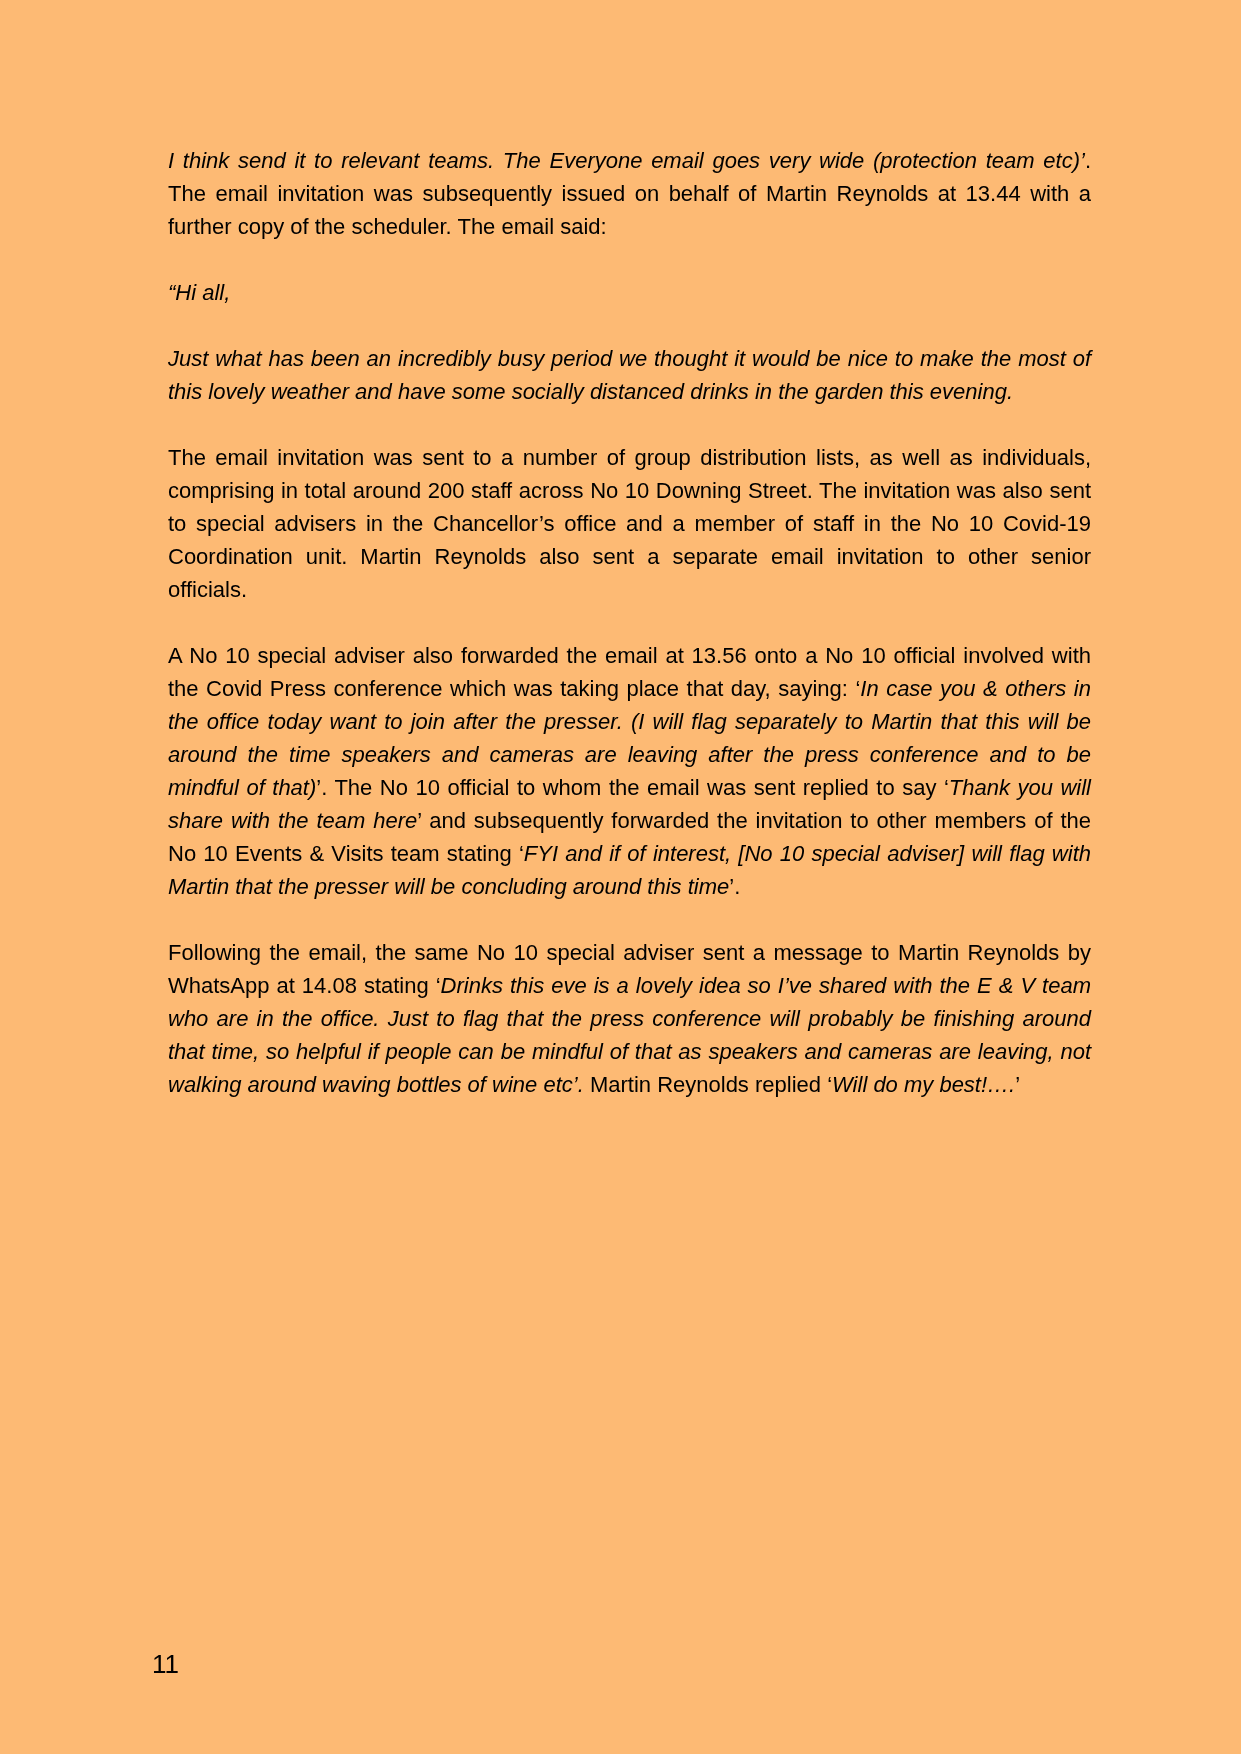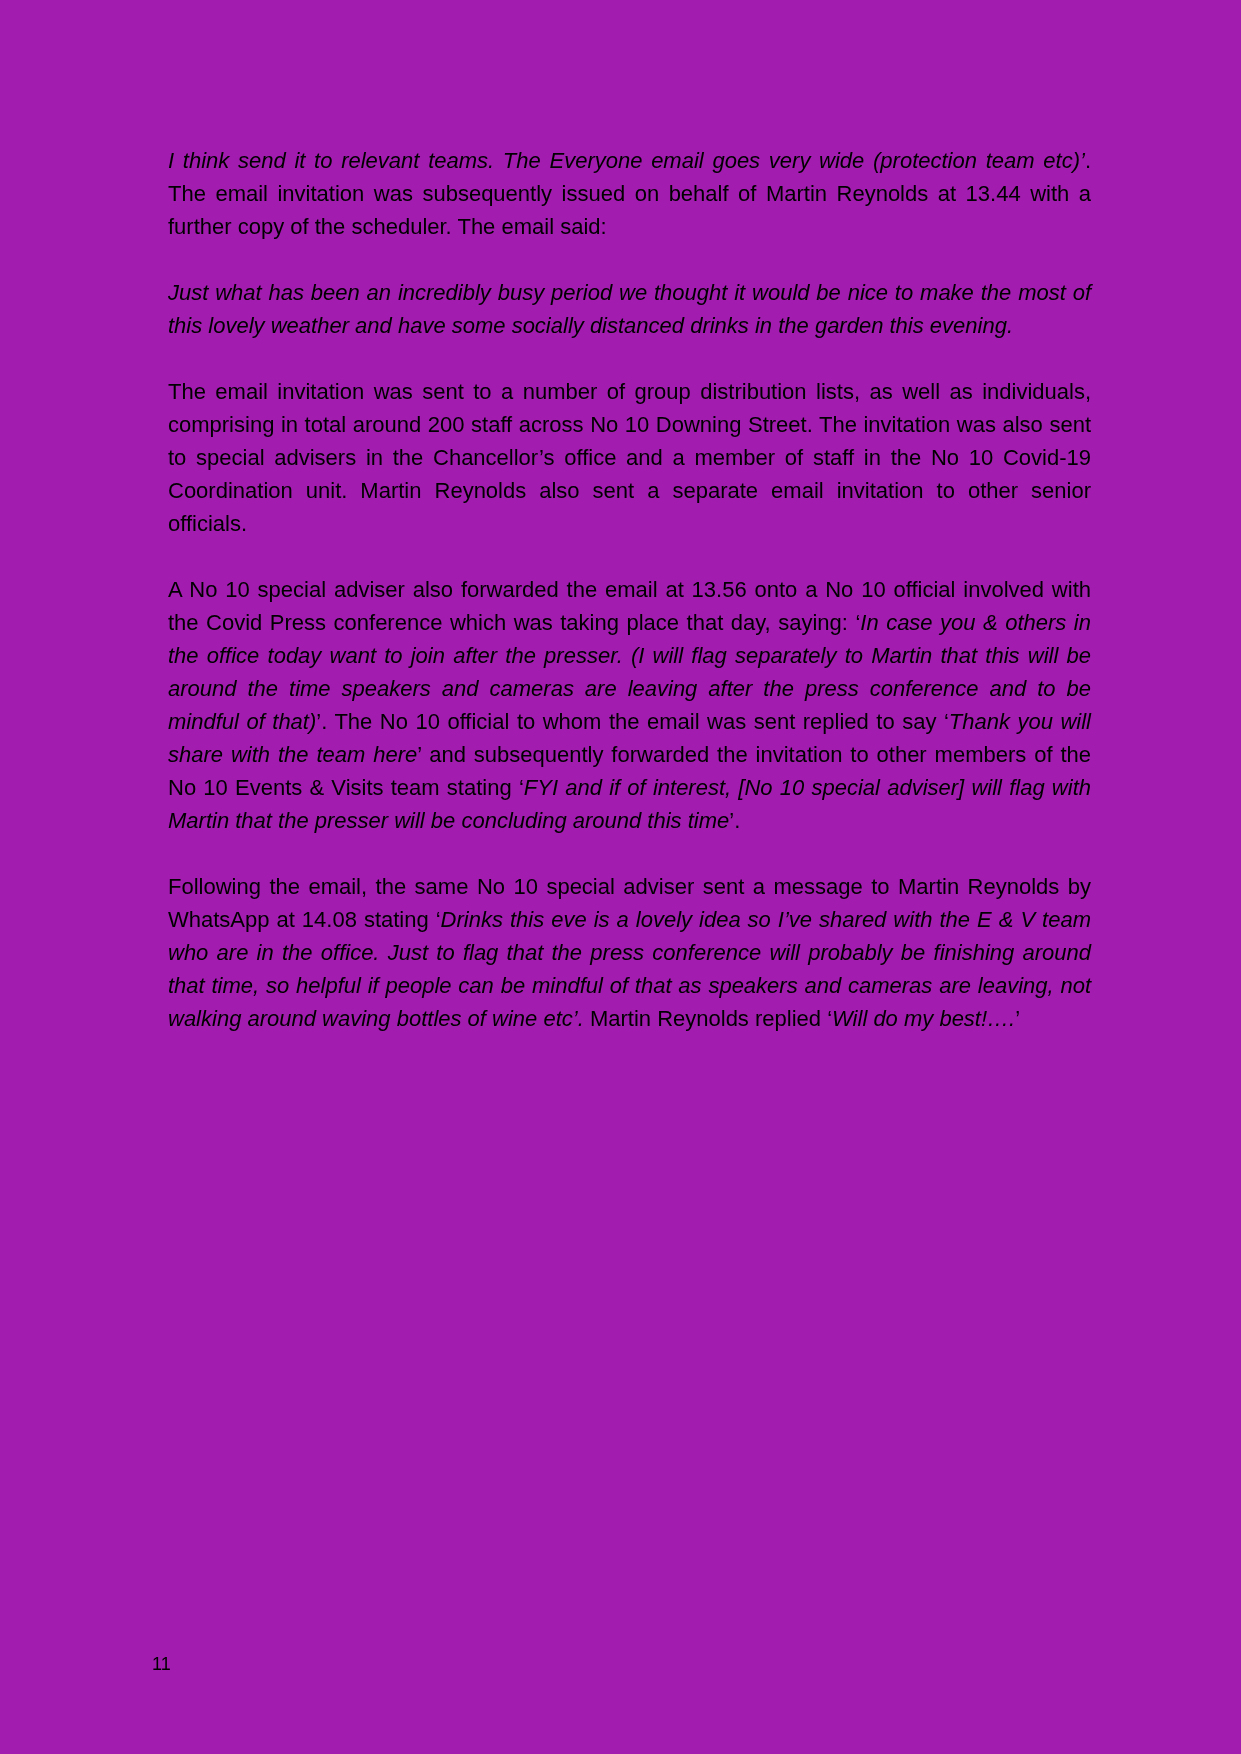--- a/index.html
+++ b/index.html
@@ -28,31 +28,32 @@
   .doc-body p {
     margin: 0 0 33px 0;
   }
   .doc-body em {
     font-style: italic;
   }
   .page-footer {
     position: absolute;
     left: 152px;
     top: 1648px;
-    font-size: 18px;
+    font-size: 26px;
     line-height: 33px;
     text-align: left;
   }
 </style>
 </head>
 <body>
 
-<div class="page" style="background: #a21caf; color: rgb(0, 0, 0);">
+<div class="page" style="background: #fdba74; color: rgb(0, 0, 0);">
   <div class="doc-body">
       <p><em>I think send it to relevant teams. The Everyone email goes very wide (protection team etc)’</em><span>. The email invitation was subsequently issued on behalf of Martin Reynolds at 13.44 with a further copy of the scheduler. The email said:</span></p>
+      <p><em>“Hi all,</em></p>
       <p><em>Just what has been an incredibly busy period we thought it would be nice to make the most of this lovely weather and have some socially distanced drinks in the garden this evening.</em></p>
       <p><span>The email invitation was sent to a number of group distribution lists, as well as individuals, comprising in total around 200 staff across No 10 Downing Street. The invitation was also sent to special advisers in the Chancellor’s office and a member of staff in the No 10 Covid-19 Coordination unit. Martin Reynolds also sent a separate email invitation to other senior officials.</span></p>
       <p><span>A No 10 special adviser also forwarded the email at 13.56 onto a No 10 official involved with the Covid Press conference which was taking place that day, saying: ‘</span><em>In case you &amp; others in the office today want to join after the presser.  (I will flag separately to Martin that this will be around the time speakers and cameras are leaving after the press conference and to be mindful of that)</em><span>’. The No 10 official to whom the email was sent replied to say ‘</span><em>Thank you will share with the team here</em><span>’ and subsequently forwarded the invitation to other members of the No 10 Events &amp; Visits team stating ‘</span><em>FYI and if of interest, [No 10 special adviser] will flag with Martin that the presser will be concluding around this time</em><span>’.</span></p>
       <p><span>Following the email, the same No 10 special adviser sent a message to Martin Reynolds by WhatsApp at 14.08 stating ‘</span><em>Drinks this eve is a lovely idea so I’ve shared with the E &amp; V team who are in the office. Just to flag that the press conference will probably be finishing around that time, so helpful if people can be mindful of that as speakers and cameras are leaving, not walking around waving bottles of wine etc’.</em><span> Martin Reynolds replied ‘</span><em>Will do my best!….</em><span>’</span></p>
     </div>
   <div class="page-footer">
     <span>11</span>
   </div>
 </div>
 

